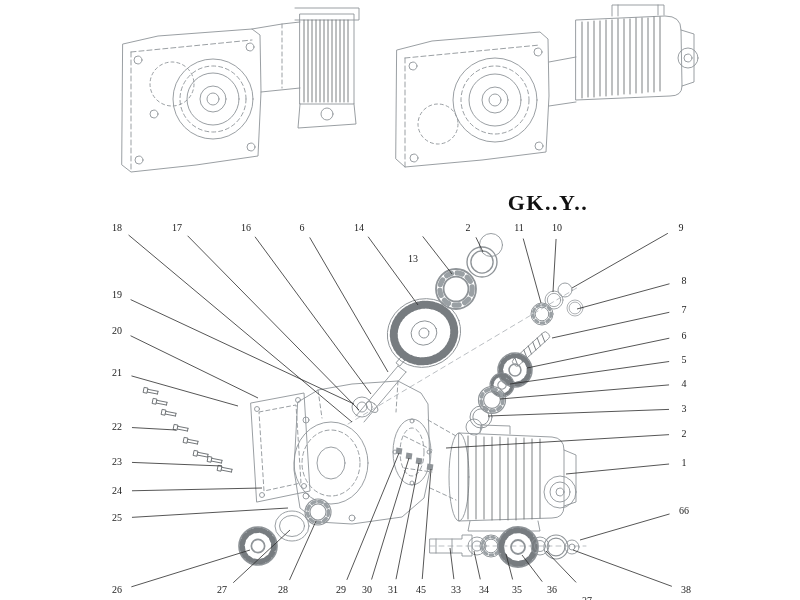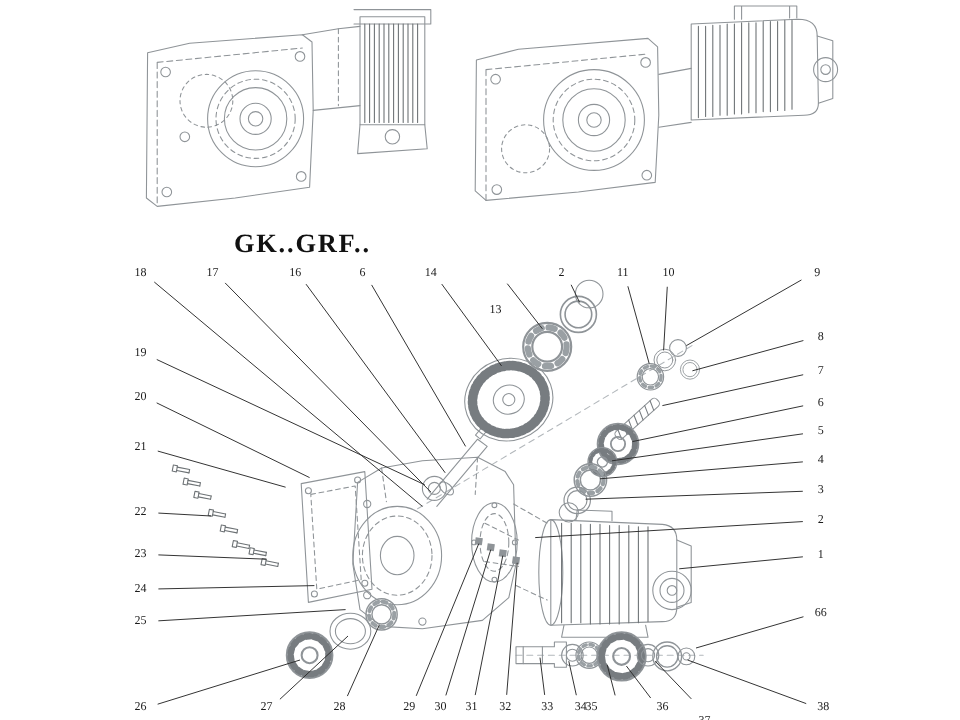--- a/index.html
+++ b/index.html
@@ -279,23 +279,23 @@
       <span class="callout" style="left: 117px; top: 427px;">22</span>
       <span class="callout" style="left: 117px; top: 462px;">23</span>
       <span class="callout" style="left: 117px; top: 491px;">24</span>
       <span class="callout" style="left: 117px; top: 518px; text-align: center;">25</span>
       <span class="callout" style="left: 117px; top: 590px;">26</span>
       <span class="callout" style="left: 222px; top: 590px;">27</span>
       <span class="callout" style="left: 283px; top: 590px;">28</span>
       <span class="callout" style="left: 341px; top: 590px;">29</span>
       <span class="callout" style="left: 367px; top: 590px;">30</span>
       <span class="callout" style="left: 393px; top: 590px;">31</span>
-      <span class="callout" style="left: 421px; top: 590px;">32</span>
+      <span class="callout" style="left: 421px; top: 590px;">45</span>
       <span class="callout" style="left: 456px; top: 590px;">33</span>
       <span class="callout" style="left: 484px; top: 590px;">34</span>
-      <span class="callout" style="left: 493px; top: 590px; text-align: center;">35</span>
+      <span class="callout" style="left: 517px; top: 590px; text-align: center;">35</span>
       <span class="callout" style="left: 552px; top: 590px;">36</span>
       <span class="callout" style="left: 587px; top: 601px;">37</span>
       <span class="callout" style="left: 686px; top: 590px;">38</span>
     </div>
 
-  <div class="variant-label" style="left: 252px; top: 203px;">GK..GRF..</div>
+  <div class="variant-label" style="left: 548px; top: 203px;">GK..Y..</div>
 </div>
 
 </body></html>

